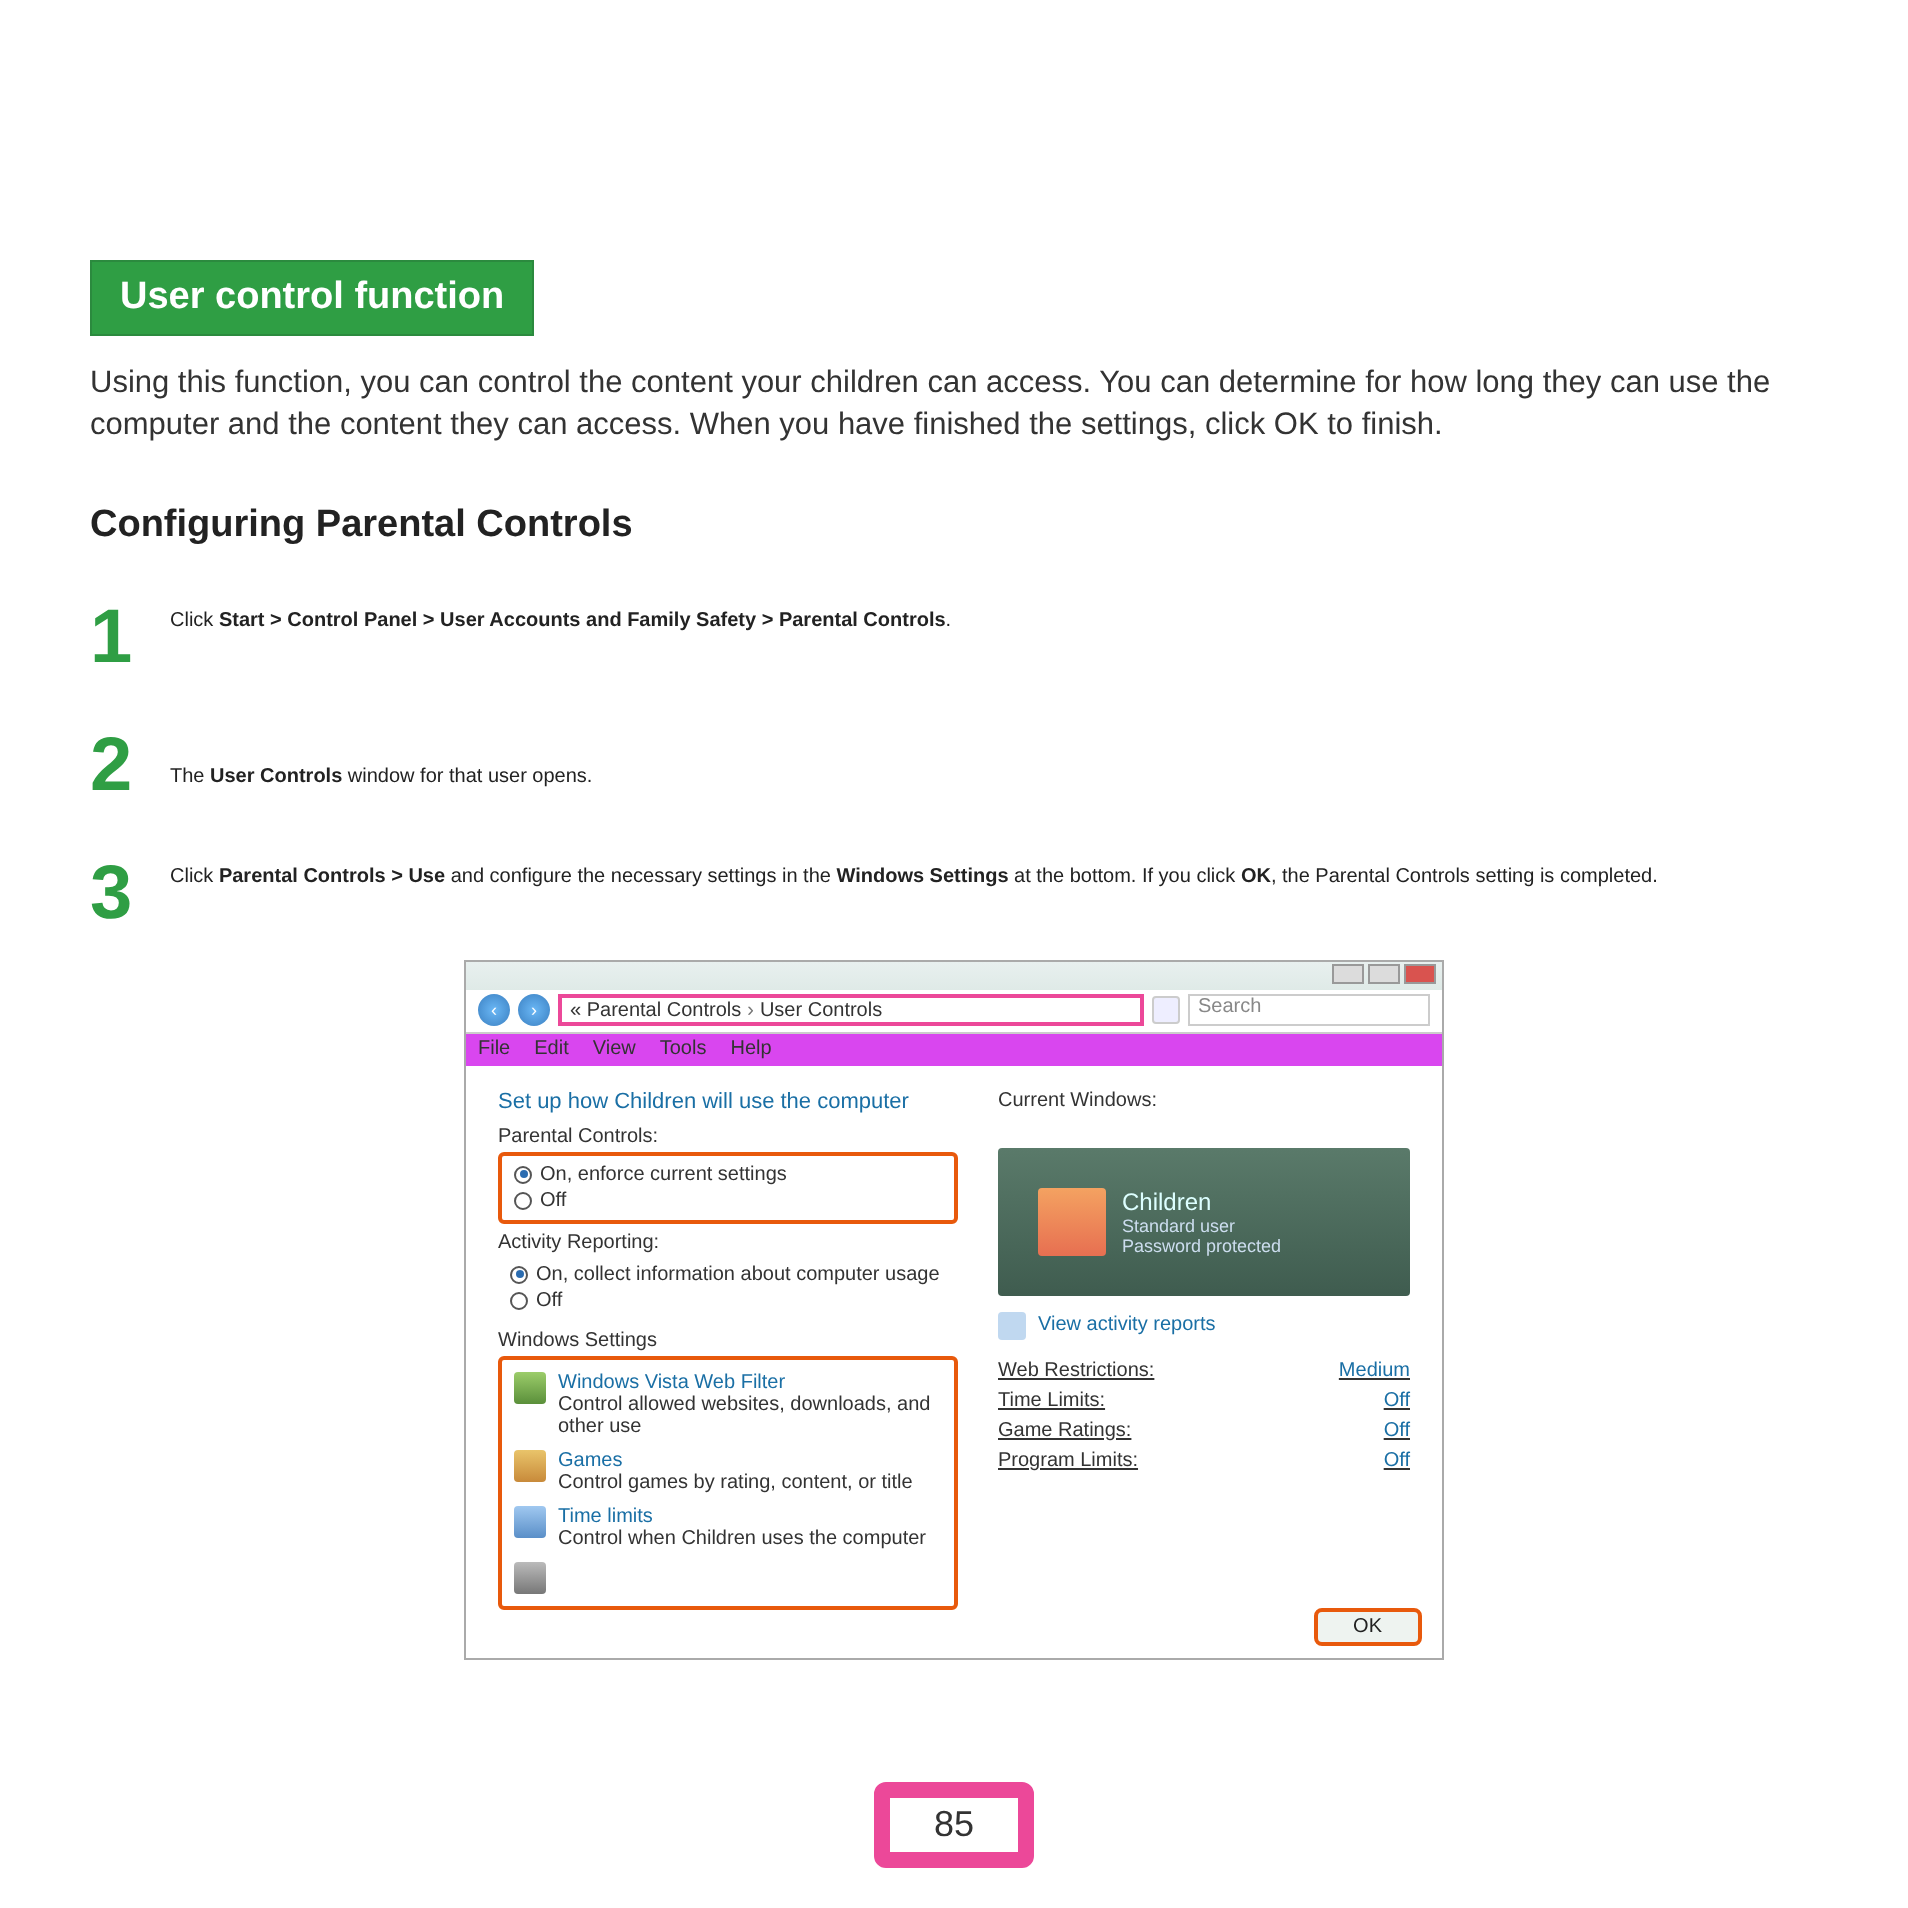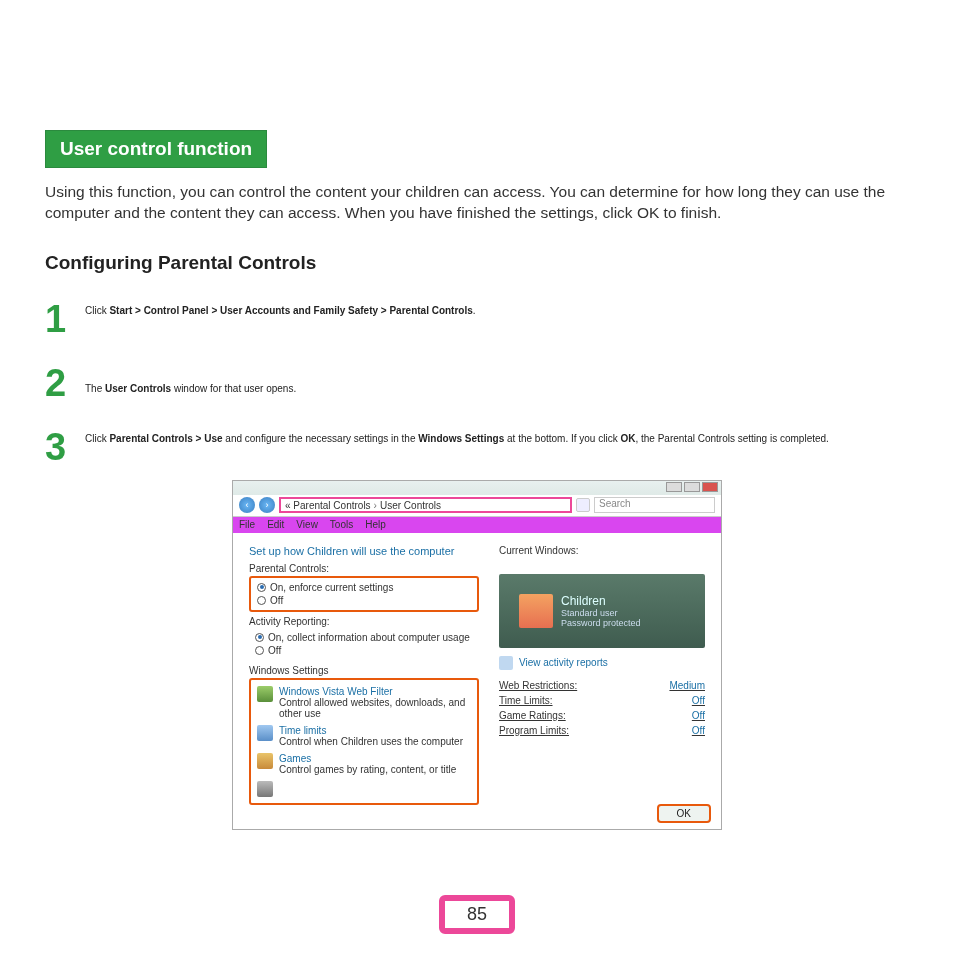--- a/index.html
+++ b/index.html
@@ -177,21 +177,21 @@
 
   .page-num-wrap {
     position: absolute;
     bottom: 20px;
     left: 0; right: 0;
     display: flex;
     justify-content: center;
   }
   .page-num {
     background:#fff;
-    border:6px solid #ec4899;
+    border:8px solid #ec4899;
     border-radius:6px;
     padding:3px 22px;
     font-size:18px;
     color:#333;
   }
 </style>
 </head>
 <body>
 
 
@@ -279,31 +279,31 @@
         <div class="group-label">Windows Settings</div>
         <div class="hl-box">
           <div class="item-row">
             <div class="item-icon"></div>
             <div>
                 <div class="t1">Windows Vista Web Filter</div>
                 <div class="t2">Control allowed websites, downloads, and other use</div>
               </div>
           </div>
           <div class="item-row">
+            <div class="item-icon game"></div>
+            <div>
+                <div class="t1">Games</div>
+                <div class="t2">Control games by rating, content, or title</div>
+              </div>
+          </div>
+          <div class="item-row">
             <div class="item-icon clock"></div>
             <div>
                 <div class="t1">Time limits</div>
                 <div class="t2">Control when Children uses the computer</div>
-              </div>
-          </div>
-          <div class="item-row">
-            <div class="item-icon game"></div>
-            <div>
-                <div class="t1">Games</div>
-                <div class="t2">Control games by rating, content, or title</div>
               </div>
           </div>
           <div class="item-row">
             <div class="item-icon prog"></div>
           </div>
         </div>
       </div>
       <div class="content-right">
         <div class="group-label">Current Windows:</div>
         <div class="card">

